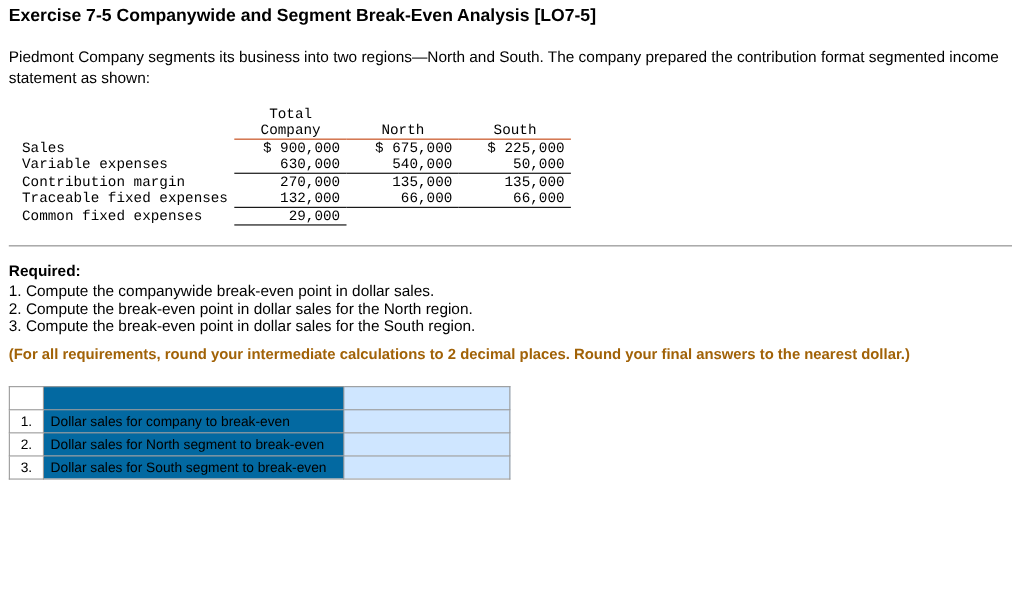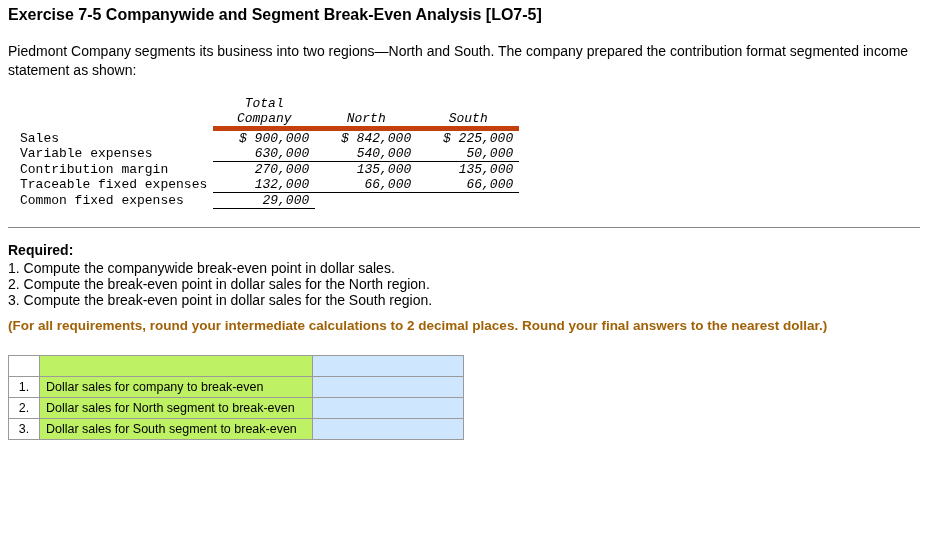--- a/index.html
+++ b/index.html
@@ -28,42 +28,42 @@
     font-size: 13px;
     margin-left: 6px;
     margin-bottom: 8px;
   }
   table.income td {
     padding: 0 6px;
     vertical-align: bottom;
     white-space: nowrap;
   }
   td.label { font-family: "Courier New", Courier, monospace; padding-right: 20px; }
-  td.num   { text-align: right; min-width: 90px; font-style: italic; }
+  td.num   { text-align: right; min-width: 90px; }
   .bb  { border-bottom: 1px solid #000; }
   .dbl-bottom { border-bottom: 3px double #000; }
-  .hdr { text-align: center !important; border-bottom: 5px solid #c2410c; }
+  .hdr { text-align: center !important; border-bottom: 1px solid #c2410c; }
   hr.sep {
     border: none;
     border-top: 1px solid #888;
     margin: 18px 0 14px 0;
   }
   .req-head { font-weight: bold; margin: 0 0 2px 0; }
   .req-list { margin: 0 0 10px 0; }
   .red-note { color: #a16207; font-weight: bold; margin: 0 0 22px 0; font-size: 13.5px; }
   
   table.answer {
     border-collapse: collapse;
     font-size: 12.5px;
     margin-left: 0;
   }
   table.answer td, table.answer th {
     border: 1px solid #9a9a9a;
     padding: 3px 6px;
-    background: #bef264;
+    background: #0369a1;
     height: 14px;
   }
   table.answer .row-num { width: 18px; text-align: center; background: #fff; }
   table.answer .desc { width: 260px; }
   table.answer .input-cell { width: 150px; background: #cfe6ff; padding:0; }
   table.answer .input-cell input {
     border: none;
     width: 100%;
     height: 100%;
     background: transparent;
@@ -91,21 +91,21 @@
   </tr>
   <tr>
     <td class="label"></td>
     <td class="num hdr">Company</td>
     <td class="num hdr">North</td>
     <td class="num hdr">South</td>
   </tr>
   <tr>
     <td class="label">Sales</td>
     <td class="num">$ 900,000</td>
-    <td class="num">$ 842,000</td>
+    <td class="num">$ 675,000</td>
     <td class="num">$ 225,000</td>
   </tr>
   <tr>
     <td class="label">Variable expenses</td>
     <td class="num bb">630,000</td>
     <td class="num bb">540,000</td>
     <td class="num bb">50,000</td>
   </tr>
   <tr>
     <td class="label">Contribution margin</td>

